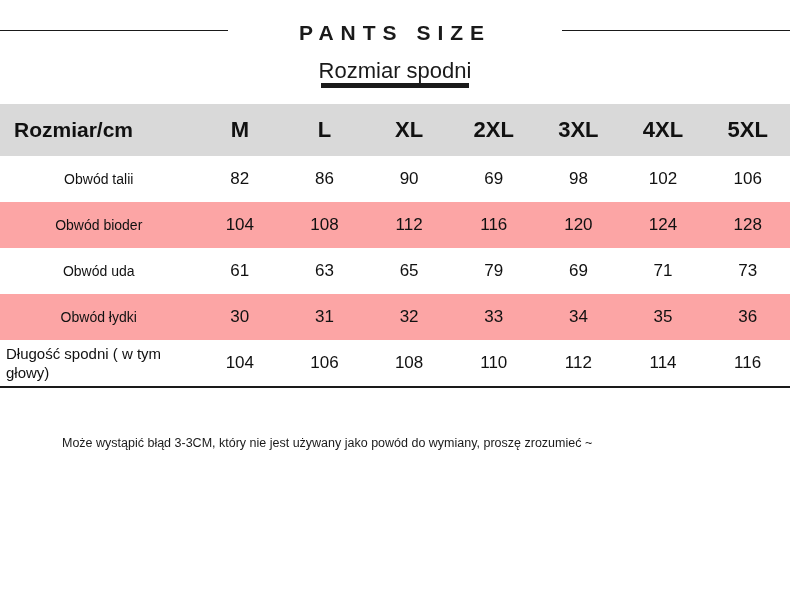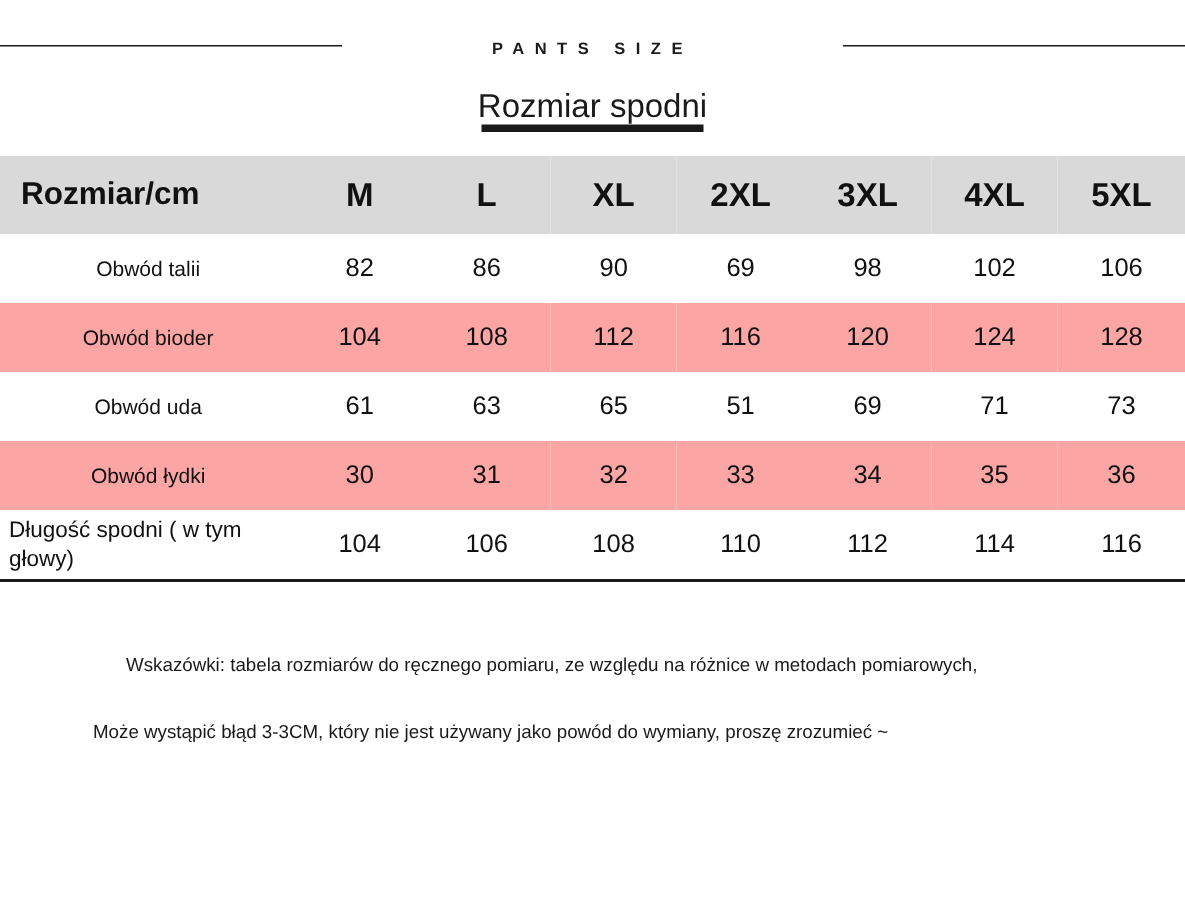--- a/index.html
+++ b/index.html
@@ -35,21 +35,21 @@
   .header-rule-right {
     position: absolute;
     top: 30px;
     height: 1px;
     background: #1a1a1a;
   }
   .header-rule-left { left: 0; width: 228px; }
   .header-rule-right { right: 0; width: 228px; }
 
   .header-eyebrow {
-    font-size: 11px;
+    font-size: 21px;
     letter-spacing: 7px;
     font-weight: bold;
     color: #1a1a1a;
     margin: 12px 0 0 0;
     line-height: 18px;
   }
   .header-title {
     font-size: 22px;
     color: #1a1a1a;
     margin: 14px 0 0 0;
@@ -201,21 +201,21 @@
           <td class="vcell">120</td>
           <td class="vcell">124</td>
           <td class="vcell">128</td>
         </tr>
 
         <tr class="body-row">
           <td class="lcell">Obwód uda</td>
           <td class="vcell">61</td>
           <td class="vcell">63</td>
           <td class="vcell">65</td>
-          <td class="vcell">51</td>
+          <td class="vcell">79</td>
           <td class="vcell">69</td>
           <td class="vcell">71</td>
           <td class="vcell">73</td>
         </tr>
 
         <tr class="body-row shaded">
           <td class="lcell">Obwód łydki</td>
           <td class="vcell">30</td>
           <td class="vcell">31</td>
           <td class="vcell">32</td>
@@ -234,17 +234,16 @@
           <td class="vcell">112</td>
           <td class="vcell">114</td>
           <td class="vcell">116</td>
         </tr>
       </tbody>
     </table>
     <div class="rule-under-table"></div>
   </div>
 
   <div class="notes">
-    <div class="note-line">Wskazówki: tabela rozmiarów do ręcznego pomiaru, ze względu na różnice w metodach pomiarowych,</div>
     <div class="note-line second">Może wystąpić błąd 3-3CM, który nie jest używany jako powód do wymiany, proszę zrozumieć ~</div>
   </div>
 
 </div>
 
 </body></html>

